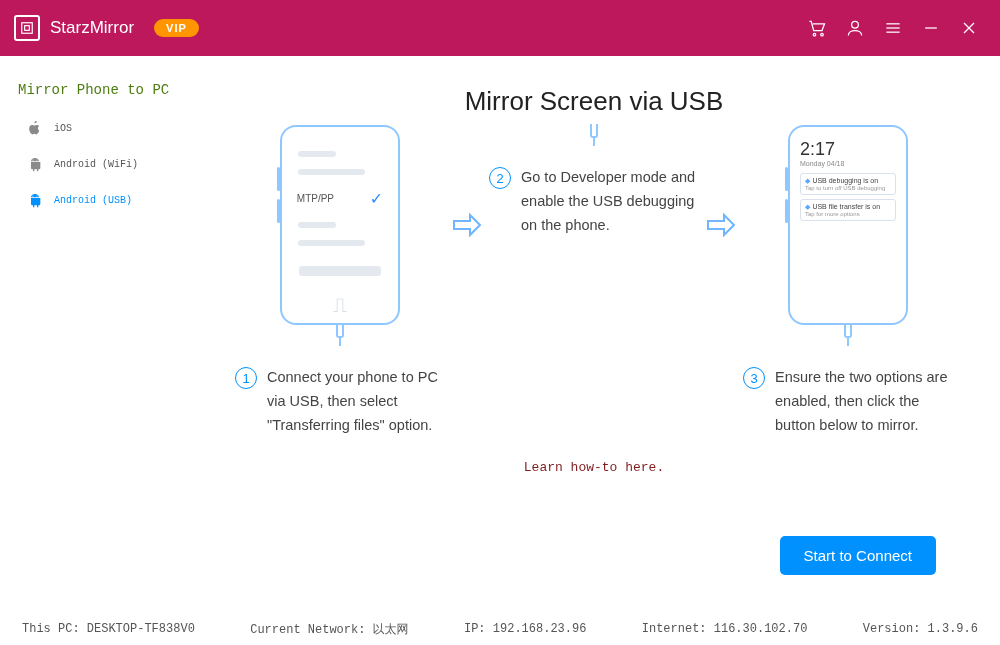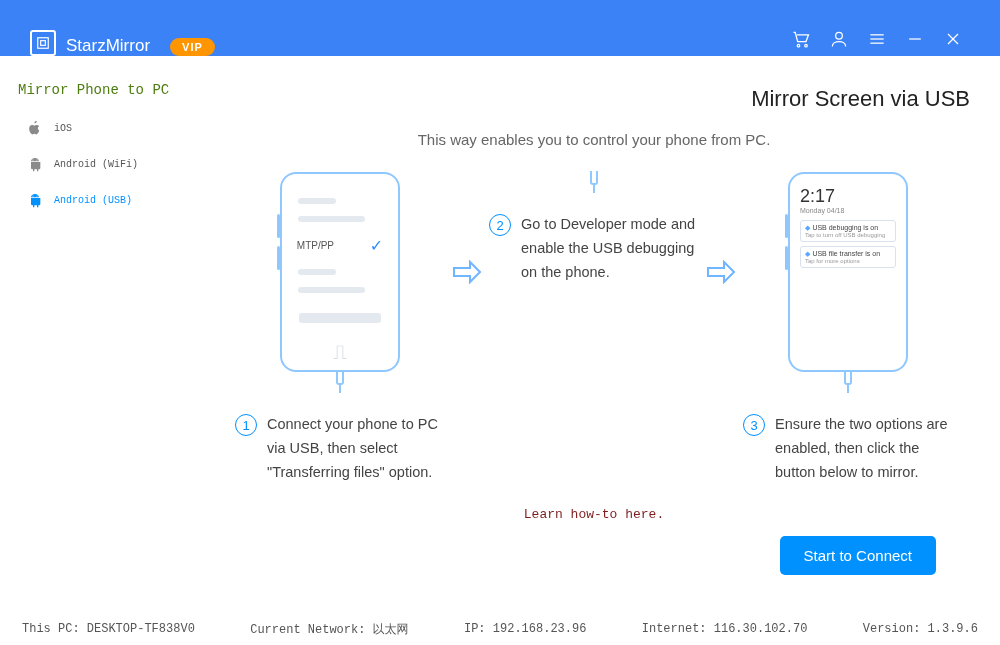--- a/index.html
+++ b/index.html
@@ -1,19 +1,19 @@
 <!DOCTYPE html>
 <html><head>
 <meta charset="utf-8">
 <style>
 * { margin: 0; padding: 0; box-sizing: border-box; }
 body { font-family: -apple-system, BlinkMacSystemFont, "Segoe UI", Arial, sans-serif; background: #fff; width: 1000px; height: 645px; overflow: hidden; position: relative; }
 
 
-.titlebar { height: 56px; background: #3b82f6; display: flex; align-items: flex-end; padding: 0 30px; color: #fff; }
+.titlebar { height: 56px; background: #be185d; display: flex; align-items: center; padding: 0 14px; color: #fff; }
 .logo-box { width: 26px; height: 26px; border: 2px solid #fff; border-radius: 3px; display: flex; align-items: center; justify-content: center; margin-right: 10px; }
 .logo-box svg { width: 14px; height: 14px; }
 .brand { font-size: 17px; font-weight: 500; }
 .vip-badge { margin-left: 20px; background: #ff9500; color: #fff; font-size: 11px; font-weight: bold; padding: 3px 12px; border-radius: 10px; letter-spacing: 1px; }
 .titlebar-spacer { flex: 1; }
 .titlebar-icon { width: 34px; height: 34px; display: flex; align-items: center; justify-content: center; cursor: pointer; margin-left: 4px; }
 .titlebar-icon svg { width: 20px; height: 20px; stroke: #fff; fill: none; stroke-width: 1.5; }
 
 
 .body { display: flex; height: calc(645px - 56px - 32px); }
@@ -23,21 +23,21 @@
 .sidebar-title { font-family: Liberation Mono, monospace; font-size: 14px; color: #4d7c0f; padding: 8px 18px 12px 18px; }
 .sidebar-item { display: flex; align-items: center; padding: 9px 18px 9px 26px; cursor: pointer; font-family: "Courier New", monospace; font-size: 10px; color: #555; }
 .sidebar-item.active { color: #0091ff; }
 .sidebar-icon { width: 18px; height: 18px; margin-right: 10px; display: flex; align-items: center; justify-content: center; }
 .apple-icon svg { fill: #8a8a8a; width: 14px; height: 16px; }
 .android-icon svg { fill: #8a8a8a; width: 16px; height: 16px; }
 .sidebar-item.active .android-icon svg { fill: #0091ff; }
 
 
 .main { flex: 1; padding: 30px 30px 0 30px; position: relative; }
-.main-title { text-align: right; font-size: 22px; color: #222; font-weight: 500; margin-bottom: 19px; }
+.main-title { text-align: center; font-size: 26px; color: #222; font-weight: 500; margin-bottom: 8px; }
 .main-subtitle { text-align: center; font-size: 15px; color: #666; margin-bottom: 24px; }
 
 .steps-row { display: flex; align-items: flex-start; justify-content: center; gap: 4px; }
 .step-col { display: flex; flex-direction: column; align-items: center; width: 210px; }
 .phone { width: 120px; height: 200px; border: 2.5px solid #8fc7ff; border-radius: 16px; position: relative; background: #fff; display: flex; flex-direction: column; align-items: center; padding: 18px 10px 8px 10px; }
 .phone::before { content: ""; position: absolute; left: -5px; top: 40px; width: 3px; height: 24px; background: #8fc7ff; border-radius: 2px; }
 .phone::after { content: ""; position: absolute; left: -5px; top: 72px; width: 3px; height: 24px; background: #8fc7ff; border-radius: 2px; }
 .phone-line { height: 6px; background: #e4e9ef; border-radius: 3px; margin: 6px 0; }
 .phone-line.short { width: 40%; }
 .phone-line.med { width: 70%; }
@@ -146,21 +146,20 @@
             <circle cx="9" cy="6" r="0.8" fill="#fff"></circle>
             <circle cx="15" cy="6" r="0.8" fill="#fff"></circle>
           </svg>
       </span>
       <span>Android (USB)</span>
     </div>
   </div>
 
   <div class="main">
     <div class="main-title">Mirror Screen via USB</div>
-    <div class="main-subtitle">This way enables you to control your phone from PC.</div>
 
     <div class="steps-row">
 
       <div class="step-col">
         <div class="phone">
           <div class="phone-line short" style="align-self:flex-start;margin-left:6px"></div>
           <div class="phone-line med" style="align-self:flex-start;margin-left:6px"></div>
           <div class="phone-row">
               <span>MTP/PP</span>
               <span class="checkmark">✓</span>

